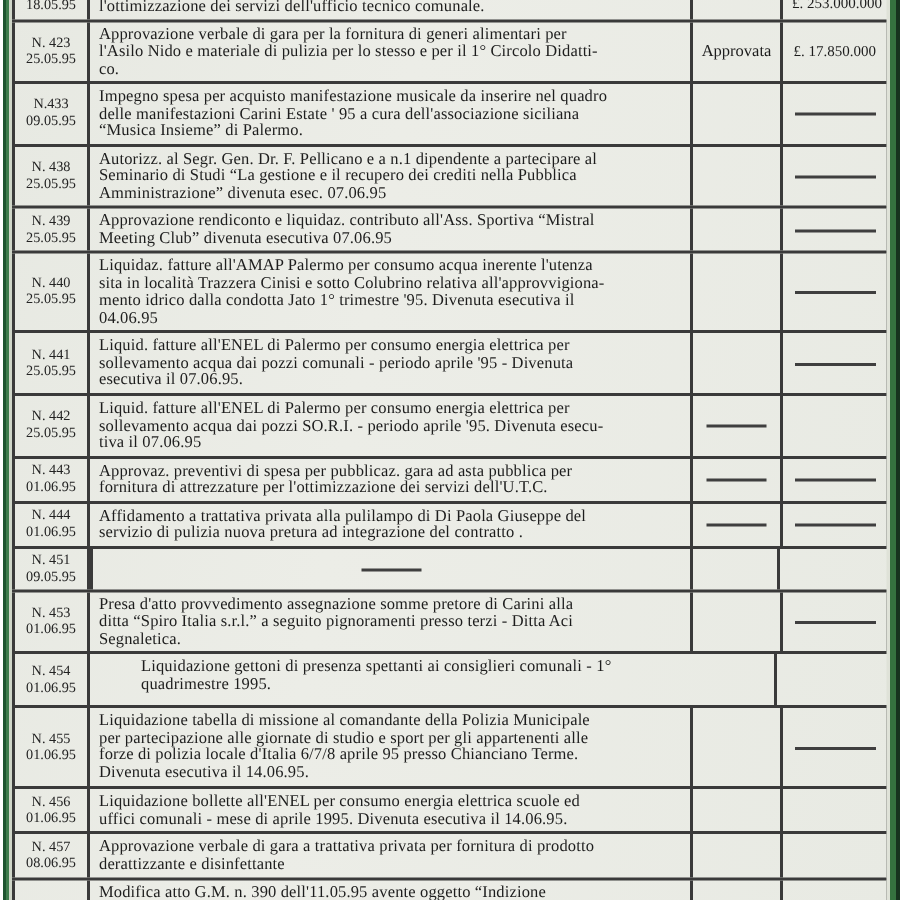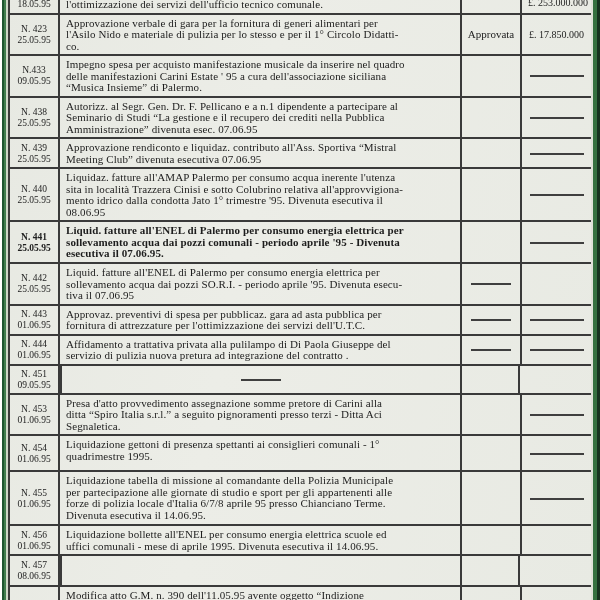--- a/index.html
+++ b/index.html
@@ -109,27 +109,27 @@
         </div>
       </div>
       <div class="row">
         <div class="cell cell-num">
           <span>N. 440</span>
           <span>25.05.95</span>
         </div>
         <div class="cell cell-desc">Liquidaz. fatture all'AMAP Palermo per consumo acqua inerente l'utenza
 sita in località Trazzera Cinisi e sotto Colubrino relativa all'approvvigiona-
 mento idrico dalla condotta Jato 1° trimestre '95.  Divenuta esecutiva il
-08.06.95</div>
-        <div class="cell cell-status"></div>
-        <div class="cell cell-amount">
-          <span class="dash in-amount"></span>
-        </div>
-      </div>
-      <div class="row" style="min-height: 40px; font-weight: bold;">
+04.06.95</div>
+        <div class="cell cell-status"></div>
+        <div class="cell cell-amount">
+          <span class="dash in-amount"></span>
+        </div>
+      </div>
+      <div class="row" style="min-height: 40px;">
         <div class="cell cell-num">
           <span>N. 441</span>
           <span>25.05.95</span>
         </div>
         <div class="cell cell-desc">Liquid. fatture all'ENEL di Palermo per consumo energia elettrica per
 sollevamento acqua dai pozzi comunali - periodo aprile '95 - Divenuta
 esecutiva il 07.06.95.</div>
         <div class="cell cell-status"></div>
         <div class="cell cell-amount">
           <span class="dash in-amount"></span>
@@ -192,21 +192,21 @@
           <span>01.06.95</span>
         </div>
         <div class="cell cell-desc">Presa d'atto provvedimento assegnazione somme pretore di Carini alla
 ditta “Spiro Italia s.r.l.” a seguito pignoramenti presso terzi - Ditta Aci
 Segnaletica.</div>
         <div class="cell cell-status"></div>
         <div class="cell cell-amount">
           <span class="dash in-amount"></span>
         </div>
       </div>
-      <div class="row" style="min-height: 34px;">
+      <div class="row" style="min-height: 34px; gap: 28px;">
         <div class="cell cell-num">
           <span>N. 454</span>
           <span>01.06.95</span>
         </div>
         <div class="cell cell-desc">Liquidazione gettoni di presenza spettanti ai consiglieri comunali - 1°
 quadrimestre 1995.</div>
         <div class="cell cell-status"></div>
         <div class="cell cell-amount">
           <span class="dash in-amount"></span>
         </div>
@@ -233,20 +233,22 @@
         <div class="cell cell-desc">Liquidazione bollette all'ENEL per consumo energia elettrica scuole ed
 uffici comunali - mese di aprile 1995. Divenuta esecutiva il 14.06.95.</div>
         <div class="cell cell-status"></div>
         <div class="cell cell-amount"></div>
       </div>
       <div class="row" style="min-height: 29px;">
         <div class="cell cell-num">
           <span>N. 457</span>
           <span>08.06.95</span>
         </div>
+        <div class="cell cell-desc">Approvazione verbale di gara a trattativa privata per fornitura di prodotto
+derattizzante e disinfettante</div>
         <div class="cell cell-status"></div>
         <div class="cell cell-amount"></div>
       </div>
       <div class="row" style="min-height: 20px;">
         <div class="cell cell-num">
           <span></span>
           <span></span>
         </div>
         <div class="cell cell-desc">Modifica atto G.M. n. 390 dell'11.05.95 avente oggetto “Indizione</div>
         <div class="cell cell-status"></div>

